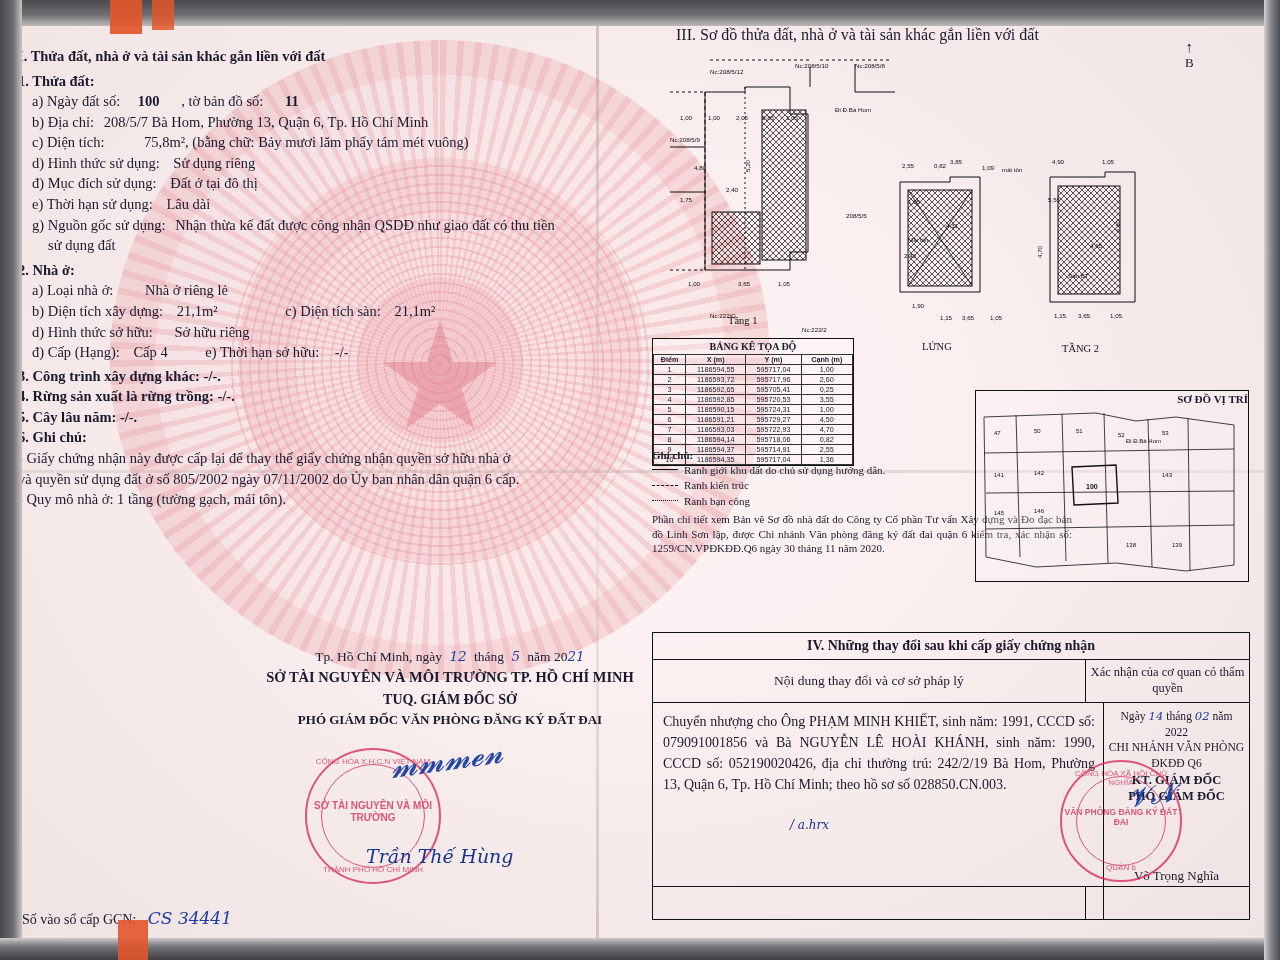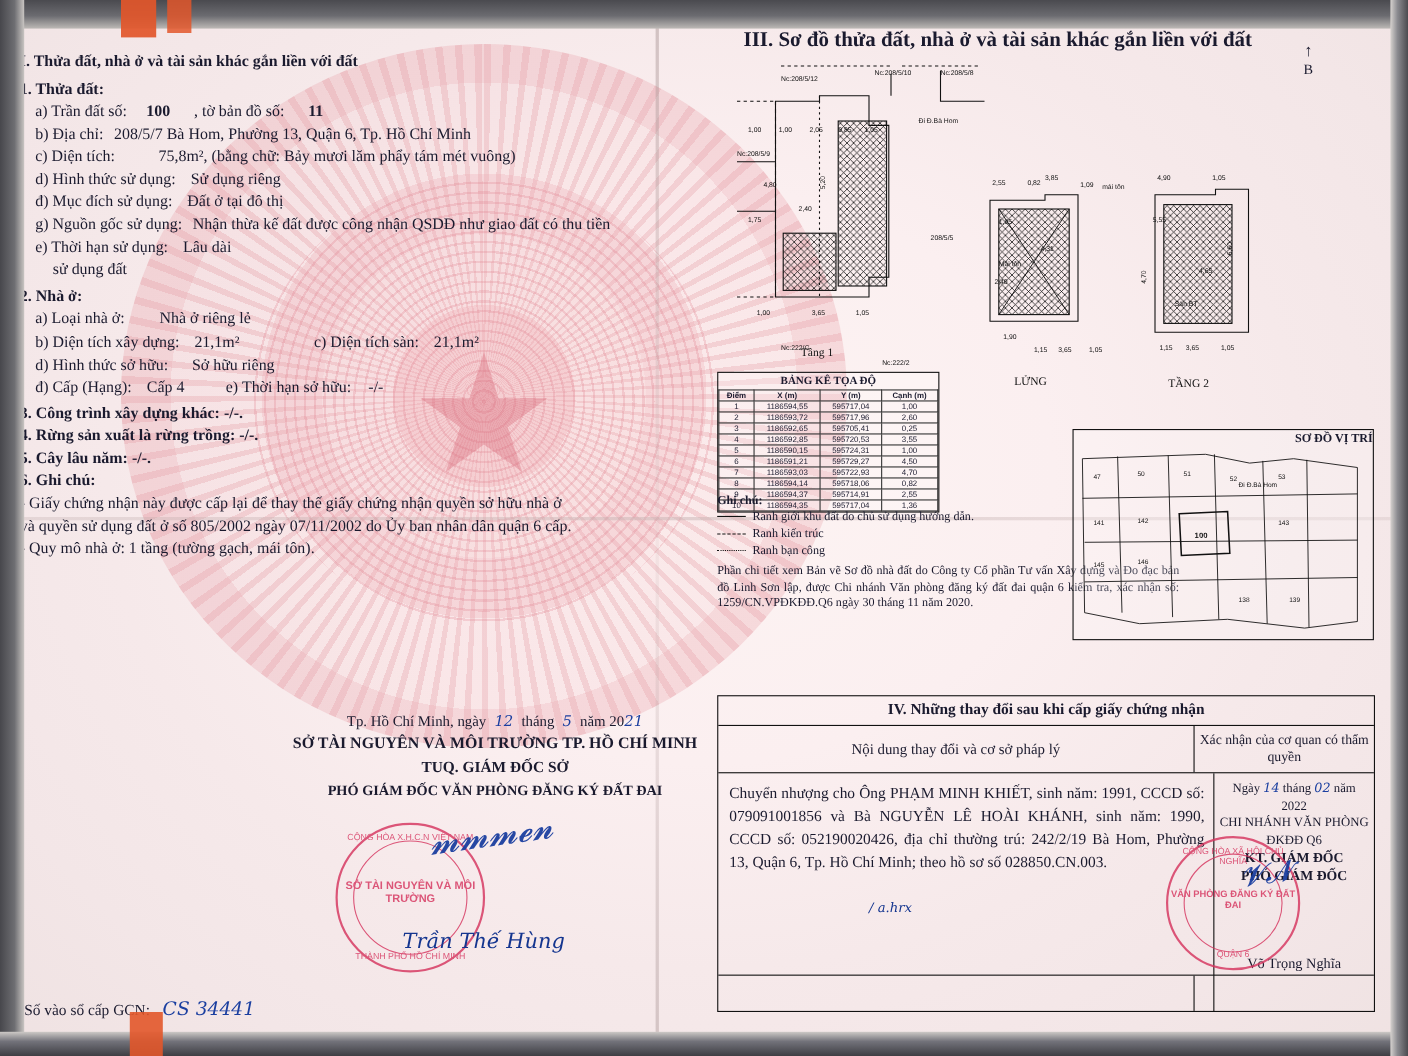--- a/index.html
+++ b/index.html
@@ -50,21 +50,21 @@
   .content{position:absolute;left:0;top:0;width:1280px;height:960px;}
 
   
   .left{position:absolute;left:18px;top:46px;width:580px;font-size:14.5px;line-height:1.42;}
   .left .hdr{font-weight:bold;}
   .ind{margin-left:14px;}
   .ind2{margin-left:30px;}
   .b{font-weight:bold;}
 
   
-  .sec3-title{position:absolute;left:676px;top:26px;font-weight:bold;font-size:19px;}
+  .sec3-title{position:absolute;left:676px;top:26px;font-weight:normal;font-size:16px;}
   .northmark{position:absolute;left:1185px;top:40px;font-size:13px;text-align:center;}
   .northmark .arrow{font-size:15px;line-height:1;}
 
   
   .draw{position:absolute;left:650px;top:52px;width:600px;height:330px;}
   .draw svg{display:block;}
 
   
   .coord{position:absolute;left:652px;top:338px;width:200px;border:1px solid #111;background:rgba(255,255,255,.25);}
   .coord .cap{text-align:center;font-weight:bold;font-size:10px;padding:2px 0;}
@@ -129,21 +129,21 @@
   <div class="star"></div>
   <div class="fold"></div>
   <div class="fold2"></div>
 
   <div class="content">
 
     <div class="left">
       <div class="hdr">I. Thửa đất, nhà ở và tài sản khác gắn liền với đất</div>
       <div class="hdr" style="margin-top:4px">1. Thửa đất:</div>
       <div class="ind">
-        <span>a) Trần đất số:</span>
+        <span>a) Ngày đất số:</span>
         <span class="b" style="margin:0 18px 0 14px">100</span>
         <span>, tờ bản đồ số:</span>
         <span class="b" style="margin-left:18px">11</span>
       </div>
       <div class="ind">
         <span>b) Địa chỉ:</span>
         <span style="margin-left:6px">208/5/7 Bà Hom, Phường 13, Quận 6, Tp. Hồ Chí Minh</span>
       </div>
       <div class="ind">
         <span>c) Diện tích:</span>
@@ -151,26 +151,26 @@
       </div>
       <div class="ind">
         <span>d) Hình thức sử dụng:</span>
         <span style="margin-left:10px">Sử dụng riêng</span>
       </div>
       <div class="ind">
         <span>đ) Mục đích sử dụng:</span>
         <span style="margin-left:10px">Đất ở tại đô thị</span>
       </div>
       <div class="ind">
+        <span>e) Thời hạn sử dụng:</span>
+        <span style="margin-left:10px">Lâu dài</span>
+      </div>
+      <div class="ind">
         <span>g) Nguồn gốc sử dụng:</span>
         <span style="margin-left:6px">Nhận thừa kế đất được công nhận QSDĐ như giao đất có thu tiền</span>
-      </div>
-      <div class="ind">
-        <span>e) Thời hạn sử dụng:</span>
-        <span style="margin-left:10px">Lâu dài</span>
       </div>
       <div class="ind2">sử dụng đất</div>
 
       <div class="hdr" style="margin-top:4px">2. Nhà ở:</div>
       <div class="ind">
         <span>a) Loại nhà ở:</span>
         <span style="margin-left:28px">Nhà ở riêng lẻ</span>
       </div>
       <div class="ind">
         <span>b) Diện tích xây dựng:</span>

